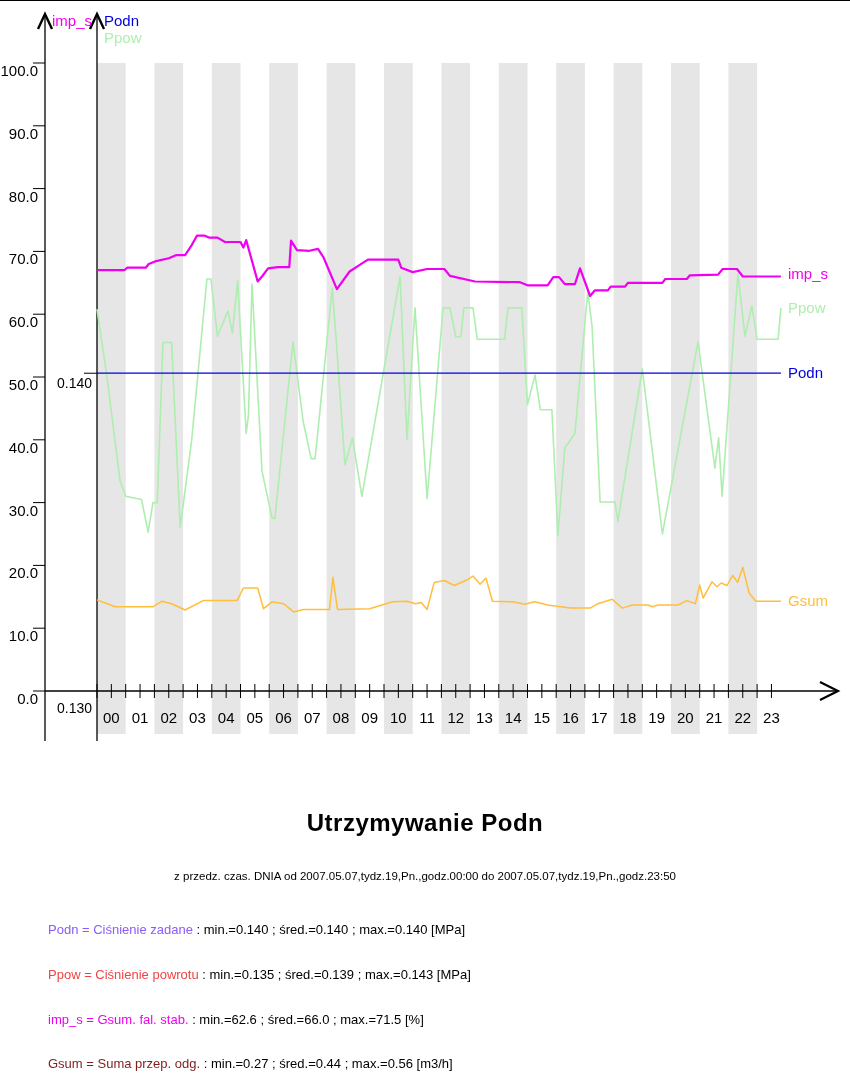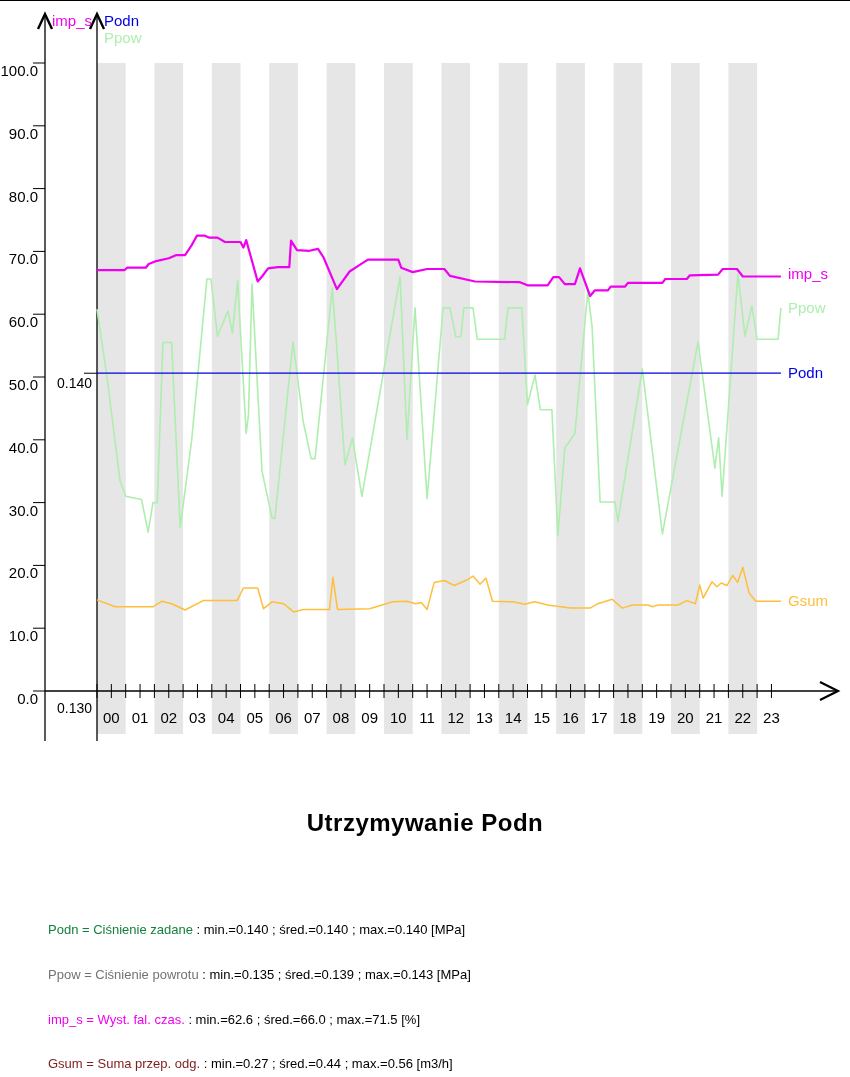--- a/index.html
+++ b/index.html
@@ -140,20 +140,21 @@
       <text x="788" y="605.196" text-anchor="start" font-size="15" font-family="&quot;Liberation Sans&quot;,sans-serif" fill="#ffbe3c">Gsum</text>
       <polyline points="97.0,308.2 107.0,376.0 120.0,479.6 125.7,495.3 141.5,498.5 148.1,531.1 153.0,501.6 157.3,501.6 163.0,341.5 171.6,341.5 180.2,526.7 191.7,438.8 206.9,278.0 210.9,278.0 217.5,335.2 227.9,310.1 232.5,332.0 237.6,279.9 246.2,432.5 248.5,413.7 252.0,283.1 262.0,470.2 272.1,517.3 274.9,517.3 293.0,340.8 303.1,420.0 311.1,457.6 315.1,457.6 332.3,286.8 336.6,344.6 345.0,463.9 352.4,436.9 361.9,495.3 400.1,275.5 407.0,438.8 415.0,306.9 427.1,497.8 443.1,306.9 450.0,306.9 455.8,335.8 460.9,335.8 463.8,306.9 473.0,306.9 477.3,338.3 504.5,338.3 508.0,306.9 521.8,306.9 527.5,403.6 535.0,374.1 540.4,408.7 551.9,408.7 557.9,534.9 564.8,447.0 574.9,432.5 587.8,290.0 592.1,325.8 600.1,501.0 615.0,501.0 617.9,520.4 642.3,367.8 662.4,533.0 698.0,340.8 714.9,467.1 718.6,436.9 722.1,495.3 737.9,273.0 745.0,335.2 751.9,305.0 757.1,338.3 778.1,338.3 780.9,306.9" fill="none" stroke="#aeeeae" stroke-width="1.6" stroke-linejoin="round"></polyline>
       <text x="788" y="311.91999999999996" text-anchor="start" font-size="15" font-family="&quot;Liberation Sans&quot;,sans-serif" fill="#aeeeae">Ppow</text>
       <polyline points="97.0,372.2 780.9,372.2" fill="none" stroke="#0000e0" stroke-width="1.3" stroke-linejoin="round"></polyline>
       <text x="788" y="377.23199999999997" text-anchor="start" font-size="15" font-family="&quot;Liberation Sans&quot;,sans-serif" fill="#0000e0">Podn</text>
       <polyline points="97.0,269.2 124.3,269.2 127.1,266.7 145.8,266.7 148.7,263.0 155.0,260.4 168.8,257.3 175.9,254.2 185.1,254.2 191.7,244.1 196.9,234.7 204.9,234.7 208.9,236.6 217.5,236.6 225.0,241.0 240.5,241.0 243.4,246.6 246.2,239.1 257.7,280.5 262.0,275.5 268.1,267.4 277.8,266.1 289.3,266.1 291.0,239.7 297.0,249.1 309.4,249.8 318.0,247.9 323.7,256.7 336.9,288.1 349.6,270.5 358.2,264.8 367.9,258.6 398.3,258.6 401.2,266.7 412.7,271.1 427.1,268.0 444.3,268.0 450.0,274.9 475.0,280.5 520.0,281.2 527.5,284.3 547.6,284.3 553.3,276.1 559.1,276.1 564.8,283.1 574.9,283.1 580.0,267.4 590.1,295.0 594.9,289.3 607.9,289.3 610.7,285.6 625.1,285.6 627.9,281.8 662.4,281.8 665.3,278.0 686.8,278.0 689.9,274.3 718.1,273.6 722.7,268.0 737.0,268.0 742.8,275.5 780.9,275.5" fill="none" stroke="#f000f0" stroke-width="2.2" stroke-linejoin="round"></polyline>
       <text x="788" y="278.0079999999999" text-anchor="start" font-size="15" font-family="&quot;Liberation Sans&quot;,sans-serif" fill="#f000f0">imp_s</text>
     </svg>
 
   <div class="title">Utrzymywanie Podn</div>
+  <div class="subtitle">z przedz. czas. DNIA od 2007.05.07,tydz.19,Pn.,godz.00:00 do 2007.05.07,tydz.19,Pn.,godz.23:50</div>
 
   <div>
-    <div class="legend-row" style="top:921px"><span class="lname" style="color: #15803d;">Podn = Ciśnienie zadane</span><span> : min.=0.140 ; śred.=0.140 ; max.=0.140 [MPa]</span></div>
-    <div class="legend-row" style="top:966px"><span class="lname" style="color: #737373; margin-top: 15px;">Ppow = Ciśnienie powrotu</span><span> : min.=0.135 ; śred.=0.139 ; max.=0.143 [MPa]</span></div>
-    <div class="legend-row" style="top:1011px"><span class="lname" style="color: rgb(240, 0, 240);">imp_s = Wyst. fal. czas.</span><span> : min.=62.6 ; śred.=66.0 ; max.=71.5 [%]</span></div>
+    <div class="legend-row" style="top:921px"><span class="lname" style="color: #8b5cf6;">Podn = Ciśnienie zadane</span><span> : min.=0.140 ; śred.=0.140 ; max.=0.140 [MPa]</span></div>
+    <div class="legend-row" style="top:966px"><span class="lname" style="color: #ef4444; margin-top: 15px;">Ppow = Ciśnienie powrotu</span><span> : min.=0.135 ; śred.=0.139 ; max.=0.143 [MPa]</span></div>
+    <div class="legend-row" style="top:1011px"><span class="lname" style="color: rgb(240, 0, 240);">imp_s = Gsum. fal. stab.</span><span> : min.=62.6 ; śred.=66.0 ; max.=71.5 [%]</span></div>
     <div class="legend-row" style="top:1055px"><span class="lname" style="color: #7f1d1d;">Gsum = Suma przep. odg.</span><span> : min.=0.27 ; śred.=0.44 ; max.=0.56 [m3/h]</span></div>
   </div>
 </div>
 
 </body></html>

